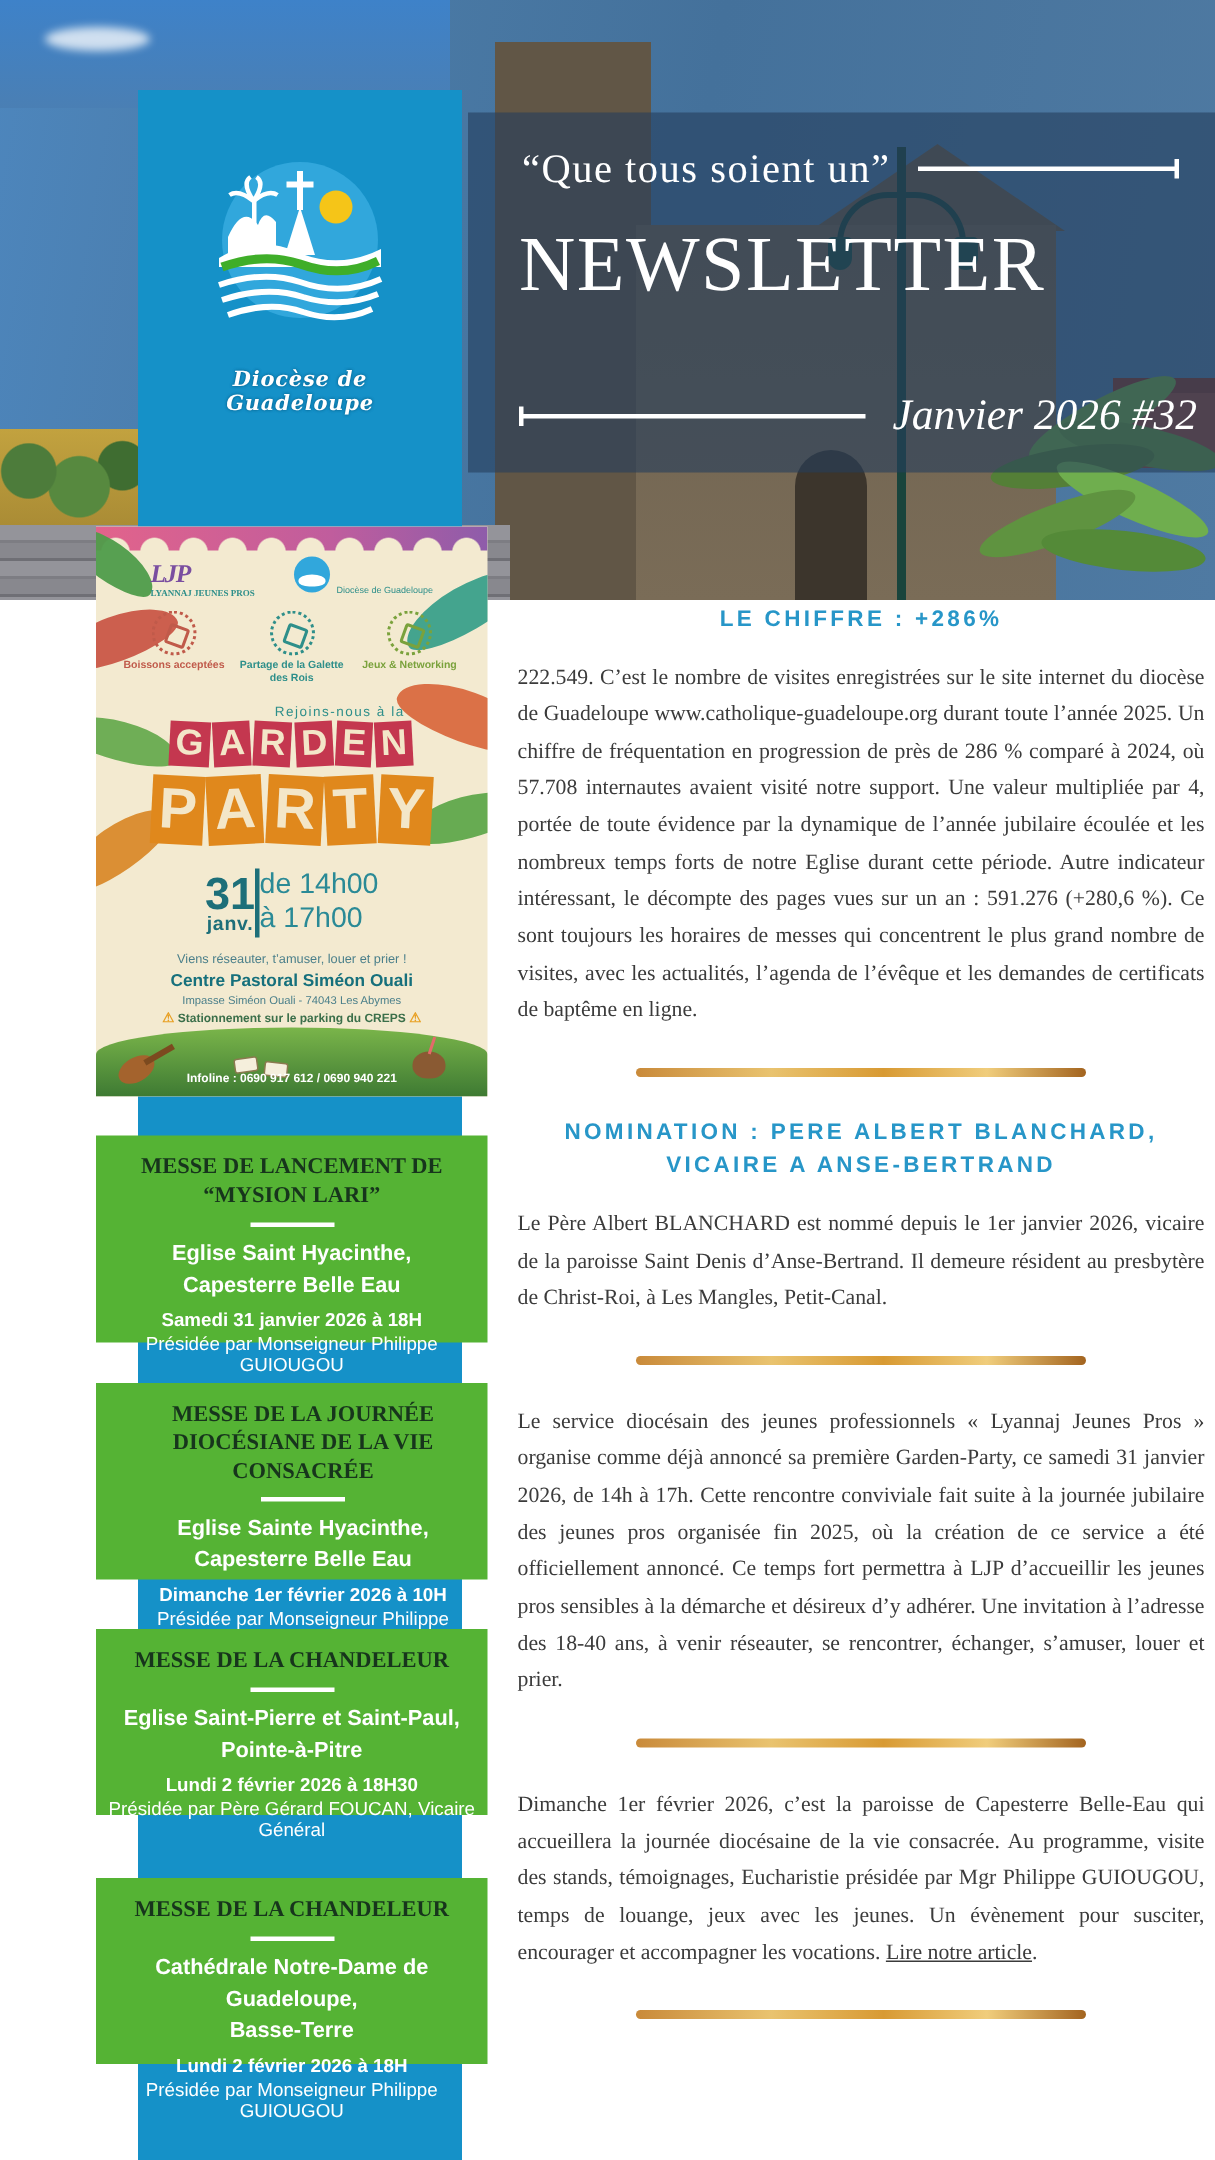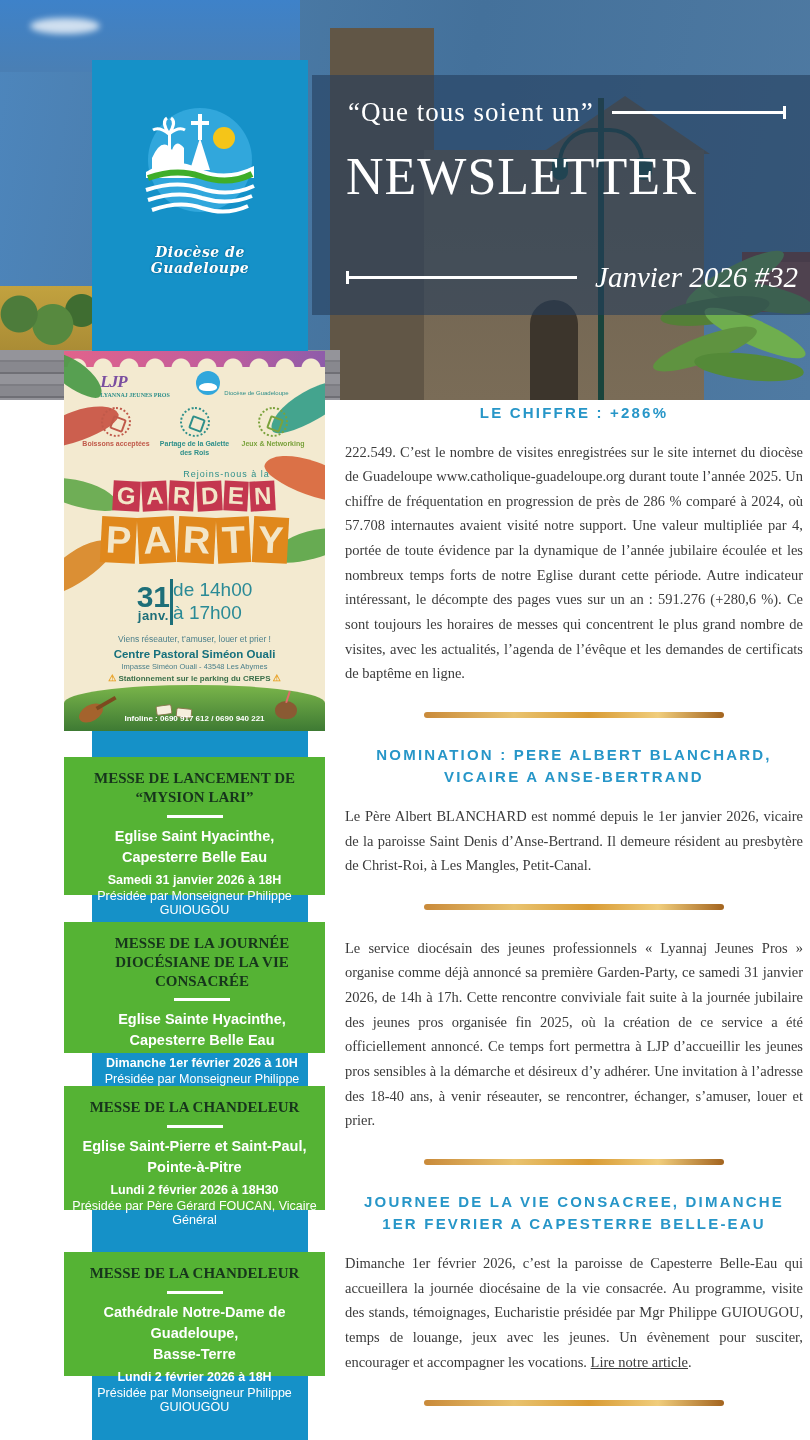--- a/index.html
+++ b/index.html
@@ -254,21 +254,21 @@
       <div class="d-day"><span>31</span><small>janv.</small></div>
       <div class="d-bar"></div>
       <div class="d-time">
           <div>de 14h00</div>
           <div>à 17h00</div>
         </div>
     </div>
 
     <div class="poster-tag">Viens réseauter, t’amuser, louer et prier !</div>
     <div class="poster-venue">Centre Pastoral Siméon Ouali</div>
-    <div class="poster-addr">Impasse Siméon Ouali - 43548 Les Abymes</div>
+    <div class="poster-addr">Impasse Siméon Ouali - 74043 Les Abymes</div>
     <div class="poster-park">
       <span class="warn">⚠</span>
       <span>Stationnement sur le parking du CREPS</span>
       <span class="warn">⚠</span>
     </div>
 
     <div class="grass"></div>
     <div class="guitar"></div>
     <div class="domino dm1"></div>
     <div class="domino dm2"></div>
@@ -324,21 +324,20 @@
 
     <div class="gold-div"></div>
 
     <div class="article">
       <p>Le service diocésain des jeunes professionnels « Lyannaj Jeunes Pros » organise comme déjà annoncé sa première Garden-Party, ce samedi 31 janvier 2026, de 14h à 17h. Cette rencontre conviviale fait suite à la journée jubilaire des jeunes pros organisée fin 2025, où la création de ce service a été officiellement annoncé. Ce temps fort permettra à LJP d’accueillir les jeunes pros sensibles à la démarche et désireux d’y adhérer. Une invitation à l’adresse des 18-40 ans, à venir réseauter, se rencontrer, échanger, s’amuser, louer et prier.</p>
     </div>
 
     <div class="gold-div"></div>
 
     <div class="article">
-      <h2>JOURNEE DE LA VIE CONSACREE, DIMANCHE 1ER FEVRIER A CAPESTERRE BELLE-EAU</h2>
       <p><span>Dimanche 1er février 2026, c’est la paroisse de Capesterre Belle-Eau qui accueillera la journée diocésaine de la vie consacrée. Au programme, visite des stands, témoignages, Eucharistie présidée par Mgr Philippe GUIOUGOU, temps de louange, jeux avec les jeunes. Un évènement pour susciter, encourager et accompagner les vocations.</span>
         <a href="#">Lire notre article</a><span>.</span></p>
     </div>
 
     <div class="gold-div"></div>
 
   </div>
 </div>
 
 </body></html>

